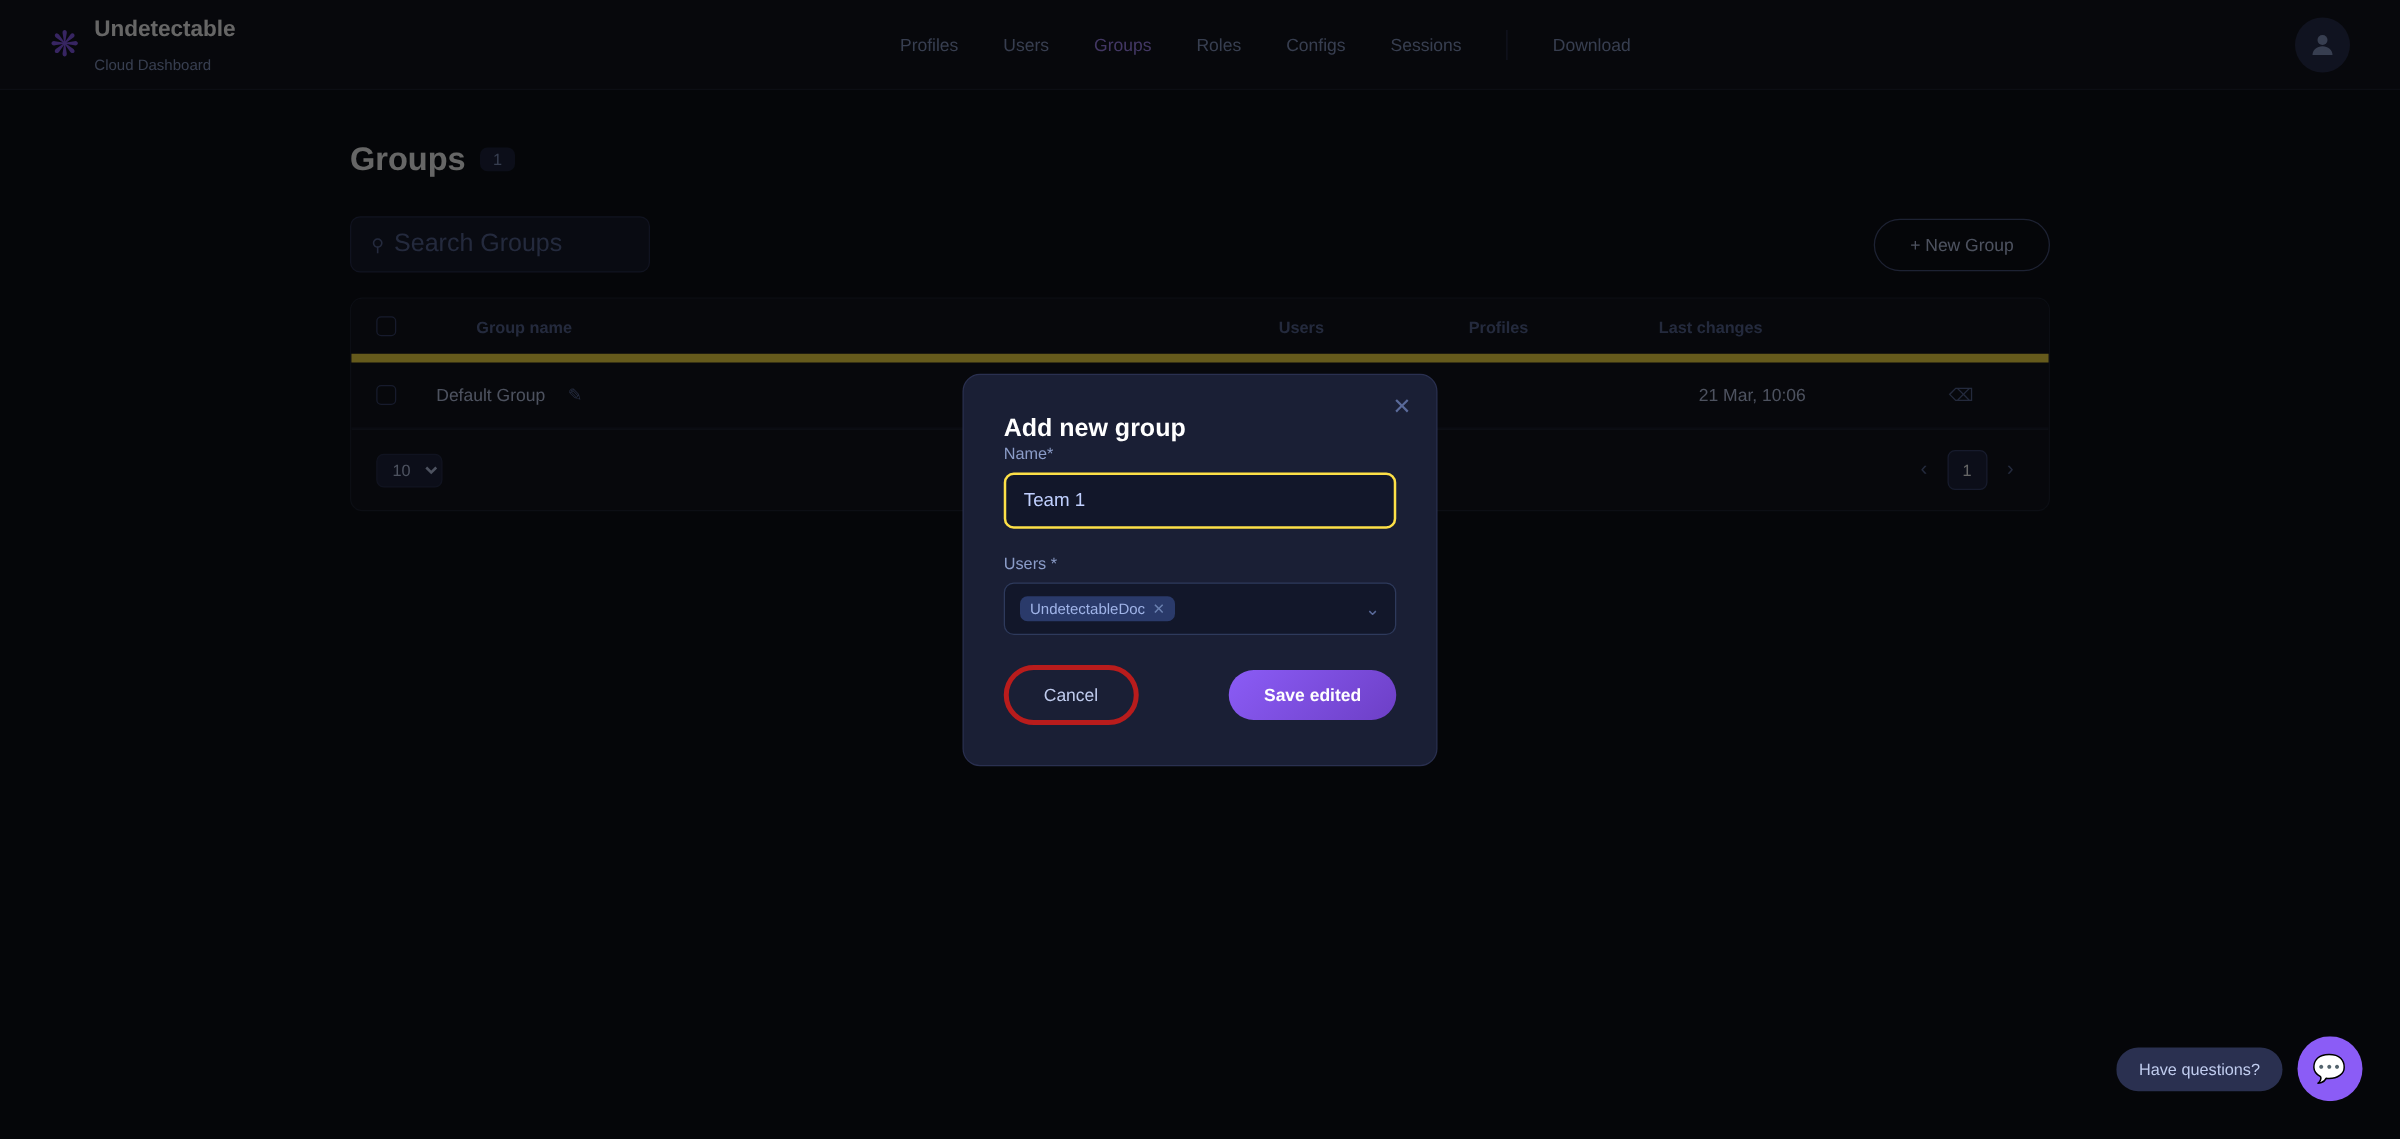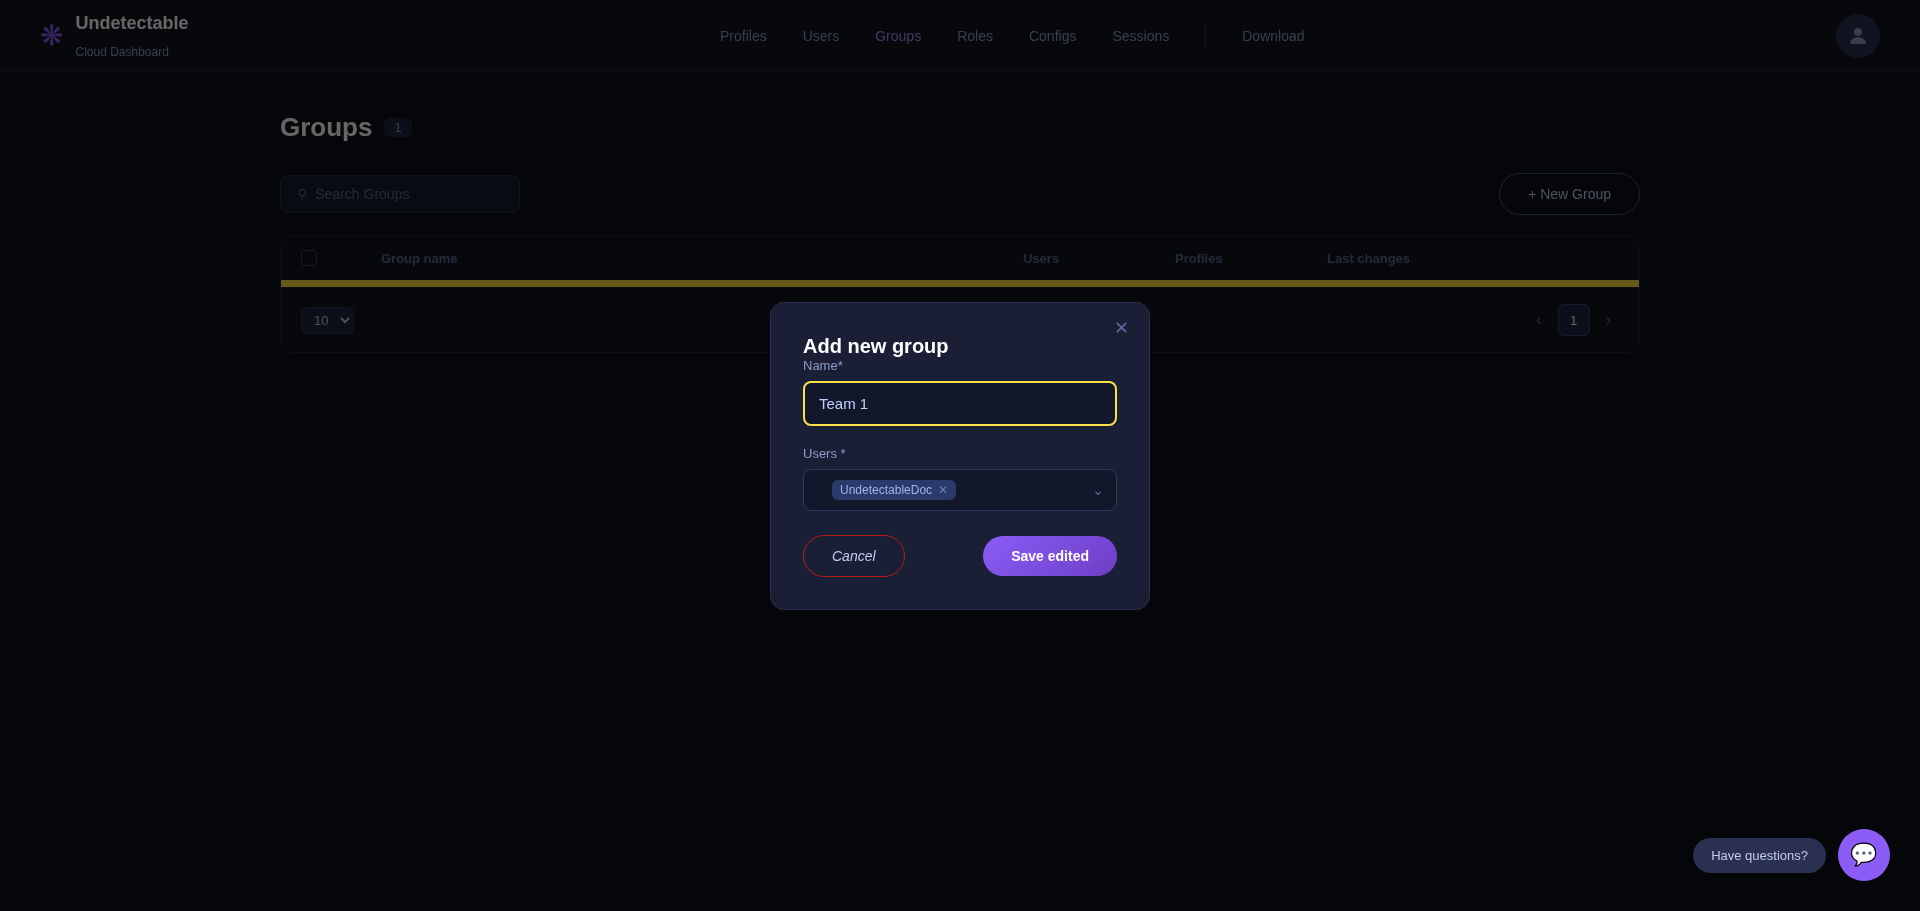--- a/index.html
+++ b/index.html
@@ -141,21 +141,21 @@
     .search-icon {
       color: #5a6a9a;
       font-size: 14px;
     }
 
     .search-input {
       background: transparent;
       border: none;
       outline: none;
       color: #f0abfc;
-      font-size: 14px;
+      font-size: 20px;
       width: 100%;
     }
 
     .search-input::placeholder {
       color: #5a6a9a;
     }
 
     .new-group-btn {
       background: transparent;
       border: 1px solid #4a5580;
@@ -362,21 +362,20 @@
       justify-content: space-between;
       margin-bottom: 24px;
       cursor: pointer;
     }
 
     .users-tags {
       display: flex;
       flex-wrap: wrap;
       gap: 6px;
       flex: 1;
-      margin-left: 16px;
     }
 
     .user-tag {
       background: #2a3a6a;
       color: #a0b4e8;
       border-radius: 6px;
       padding: 3px 8px;
       font-size: 12px;
       display: flex;
       align-items: center;
@@ -396,27 +395,26 @@
     }
 
     .modal-actions {
       display: flex;
       align-items: center;
       justify-content: space-between;
     }
 
     .cancel-btn {
       background: transparent;
-      border: 1px solid #b91c1c;
+      border: 4px solid #b91c1c;
       border-radius: 24px;
       color: #c0ccee;
       padding: 12px 28px;
       font-size: 14px;
       cursor: pointer;
-      font-style: italic;
     }
 
     .save-btn {
       background: linear-gradient(135deg, #8b5cf6, #6d3fc6);
       border: none;
       border-radius: 24px;
       color: #ffffff;
       padding: 12px 28px;
       font-size: 14px;
       font-weight: 600;
@@ -508,20 +506,35 @@
       <div class="table-header-cell">
         <input type="checkbox" class="checkbox" style="">
       </div>
       <div class="table-header-cell">Group name</div>
       <div class="table-header-cell">Users</div>
       <div class="table-header-cell">Profiles</div>
       <div class="table-header-cell">Last changes</div>
       <div class="table-header-cell"></div>
     </div>
 
+    <div class="table-row">
+      <div class="table-cell">
+        <input type="checkbox" class="checkbox" style="">
+      </div>
+      <div class="table-cell">
+        <span>Default Group</span>
+        <span class="edit-icon">✎</span>
+      </div>
+      <div class="table-cell"></div>
+      <div class="table-cell"></div>
+      <div class="table-cell">21 Mar, 10:06</div>
+      <div class="table-cell">
+        <span class="delete-icon">⌫</span>
+      </div>
+    </div>
 
     <div class="table-footer">
       <div class="per-page">
         <select class="per-page-select">
           <option>10</option>
           <option>25</option>
           <option>50</option>
         </select>
       </div>
       <div class="pagination">

